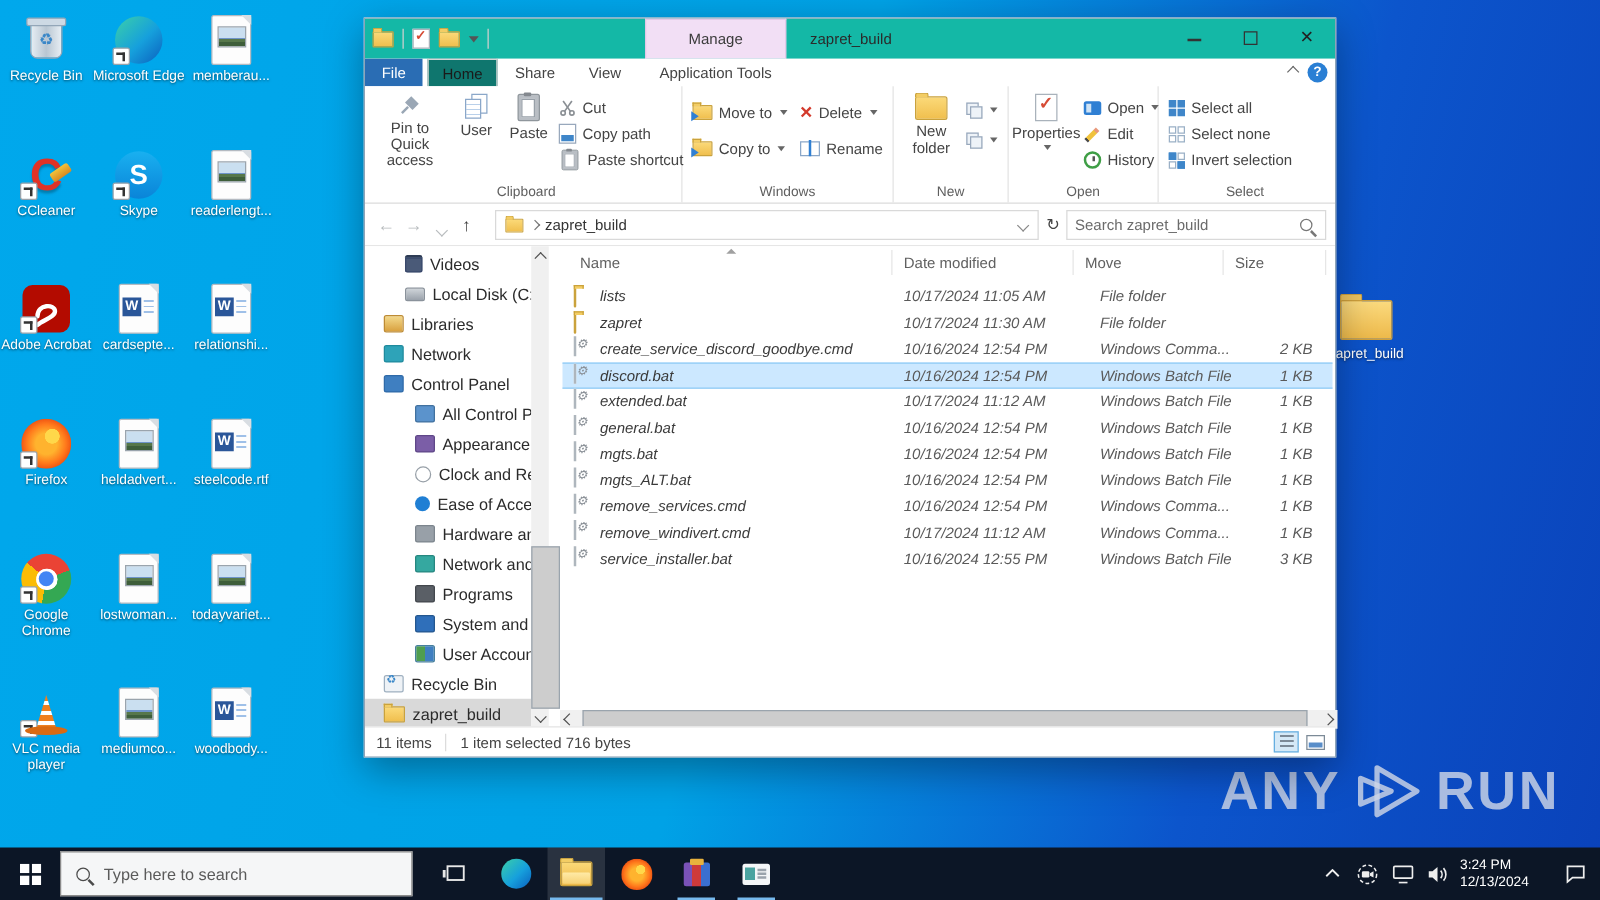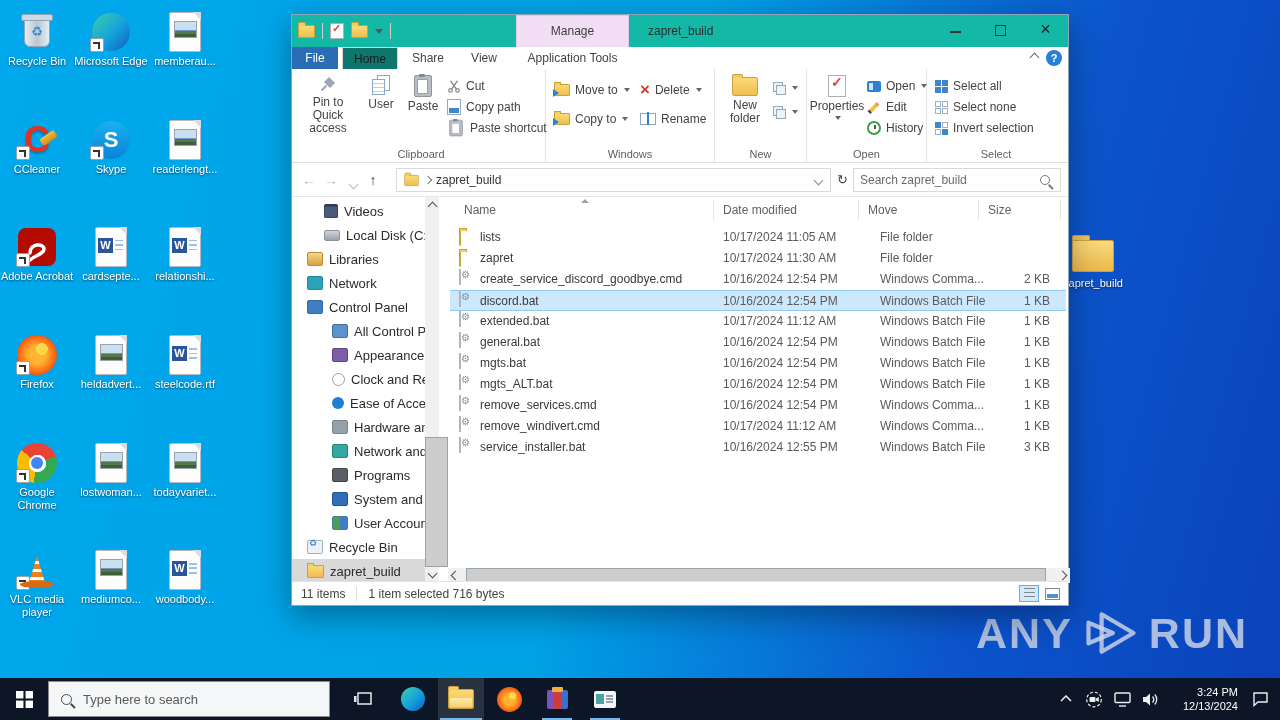--- a/index.html
+++ b/index.html
@@ -148,21 +148,21 @@
   .sarr{position:absolute;left:0;right:0;height:16px;display:flex;align-items:center;justify-content:center;}
   .sarr .c{width:6px;height:6px;border-right:1.5px solid #505050;border-bottom:1.5px solid #505050;}
   .sarr.up .c{transform:rotate(-135deg);margin-top:3px;}
   .sarr.dn{bottom:0;}
   .sarr.dn .c{transform:rotate(45deg);margin-bottom:3px;}
   .files{position:absolute;left:156px;top:0;width:622px;height:371px;}
   .fhdr{position:absolute;left:0;top:0;right:0;height:26px;color:#616161;font-size:12px;}
   .fhdr .hc{position:absolute;top:0;line-height:26px;}
   .fhdr .hv{position:absolute;top:3px;height:20px;width:1px;background:#e6e6e6;}
   .sorttri{position:absolute;left:133px;top:2px;width:0;height:0;border-left:4px solid transparent;border-right:4px solid transparent;border-bottom:4px solid #a0a0a0;}
-  .frow{position:absolute;left:2px;width:616px;height:21px;box-sizing:border-box;}
+  .frow{position:absolute;left:2px;width:616px;height:21px;box-sizing:border-box;font-style:italic;}
   .frow.sel{background:#cce8ff;border-top:1px solid #8ecaf5;border-bottom:1px solid #8ecaf5;}
   .fc{position:absolute;top:0;line-height:21px;font-size:12px;color:#5a5a5a;white-space:nowrap;overflow:hidden;}
   .fc.nm{left:30px;width:235px;color:#3a3a3a;}
   .fc.dt{left:273px;width:140px;}
   .fc.tp{left:418px;width:110px;margin-left:12px;}
   .fc.sz{left:518px;width:82px;text-align:right;}
   .fic{position:absolute;left:9px;top:4px;}
   .fi-folder{width:16px;height:12px;position:relative;background:linear-gradient(#fbd978,#f0bf4e);border:1px solid #caa23c;border-radius:1px;}
   .fi-folder::before{content:"";position:absolute;top:-3px;left:-1px;width:6px;height:2px;background:#f3cd64;border:1px solid #caa23c;border-bottom:none;}
   .fi-bat{width:13px;height:13px;background:#fff;border:1px solid #aeb6bd;position:relative;top:1px;}
@@ -198,21 +198,21 @@
   .tb-folder::before{content:"";position:absolute;top:-4px;left:-1px;width:9px;height:3px;background:#f3cd64;border:1px solid #caa23c;border-bottom:none;border-radius:2px 2px 0 0;}
   .tb-folder::after{content:"";position:absolute;left:1px;right:1px;bottom:1px;height:9px;background:linear-gradient(#ffeaa6,#f7d276);border-radius:1px;}
   .tb-ff{width:25px;height:25px;border-radius:50%;background:radial-gradient(circle at 62% 35%,#ffd84a 0 16%,transparent 17%),radial-gradient(circle at 50% 50%,#ffb32e 0 30%,#ff7a1c 55%,#e8420e 80%,#a82a7c 100%);}
   .tb-rar{width:21px;height:19px;background:linear-gradient(90deg,#7a52b8 0 33%,#cf3a3a 33% 66%,#3a6fd0 66%);border-radius:2px;position:relative;}
   .tb-rar::before{content:"";position:absolute;left:5px;right:5px;top:-3px;height:5px;background:#e8b23d;border-radius:1px;}
   .tb-app{width:22px;height:17px;background:#f4f6f8;border-radius:2px;position:relative;}
   .tb-app::before{content:"";position:absolute;left:2px;top:3px;width:8px;height:10px;background:#4aa3a0;}
   .tb-app::after{content:"";position:absolute;right:3px;top:4px;width:7px;height:2px;background:#9aa3ac;box-shadow:0 3px 0 #9aa3ac,0 6px 0 #9aa3ac;}
   .tray{position:absolute;right:0;top:0;height:42px;display:flex;align-items:center;gap:8px;padding-right:6px;}
   .trico{display:flex;align-items:center;justify-content:center;width:20px;height:42px;}
-  .tclock{width:70px;text-align:right;color:#fff;font-size:11px;line-height:14px;}
+  .tclock{width:70px;text-align:left;color:#fff;font-size:11px;line-height:14px;}
   
   #wm{position:absolute;right:32px;top:608px;display:flex;align-items:center;gap:8px;z-index:2;}
   #wm .wt{font-size:43px;font-weight:600;letter-spacing:2px;color:rgba(205,214,230,.82);}
 </style>
 </head>
 <body>
 
 <div id="screen">
 
   <div class="dicon" style="left:1056px;top:234px;z-index:1">

